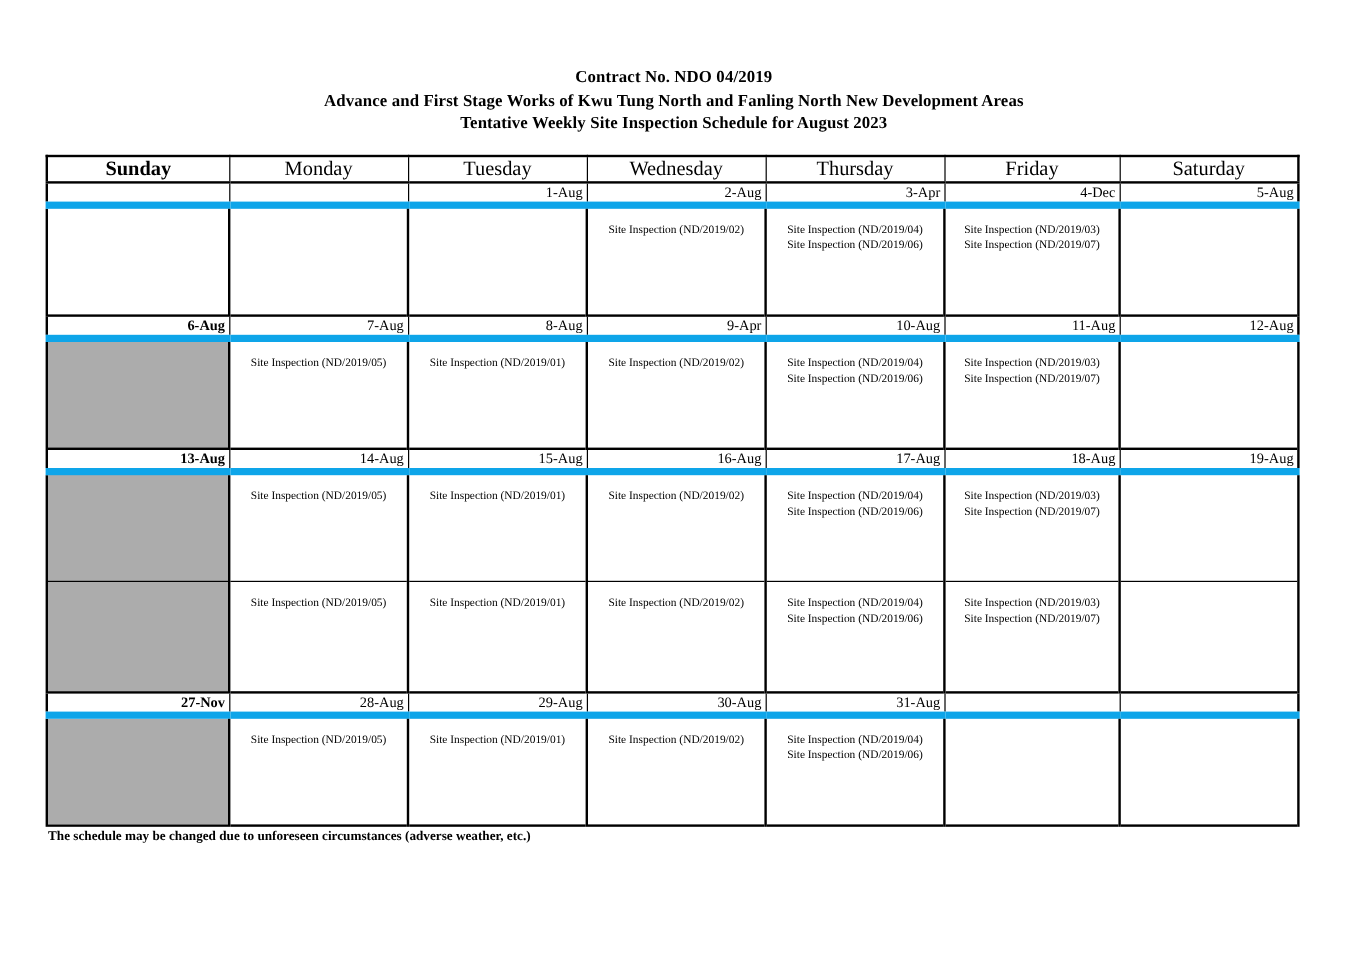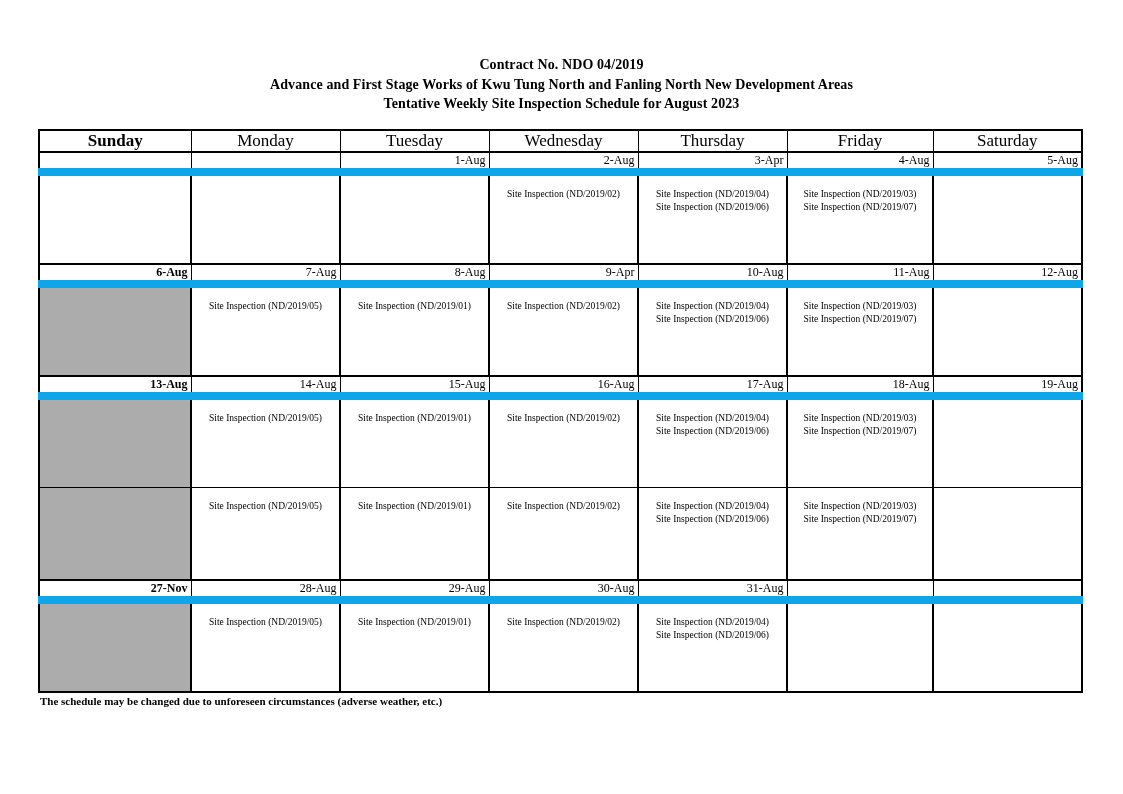--- a/index.html
+++ b/index.html
@@ -46,21 +46,21 @@
   }
   th.day-header.bold { font-weight: bold; }
 
   tr.date-row td {
     height: 16px;
     font-size: 12px;
     text-align: right;
     vertical-align: middle;
     padding-right: 3px;
     border-top: 2px solid #000;
-    border-bottom: 8px solid #0ea5e9;
+    border-bottom: 6px solid #0ea5e9;
   }
   tr.date-row td.bold { font-weight: bold; }
 
   tr.content-row td {
     height: 92px;
     vertical-align: top;
     text-align: center;
     padding-top: 12px;
     border-left: 2px solid #000;
     border-right: 2px solid #000;
@@ -107,21 +107,21 @@
           <th class="day-header">Thursday</th>
           <th class="day-header">Friday</th>
           <th class="day-header">Saturday</th>
         </tr>
         <tr class="date-row">
           <td class="bold"></td>
           <td class=""></td>
           <td class="">1-Aug</td>
           <td class="">2-Aug</td>
           <td class="">3-Apr</td>
-          <td class="">4-Aug</td>
+          <td class="">4-Dec</td>
           <td class="">5-Aug</td>
         </tr>
         <tr class="content-row">
           <td></td>
           <td></td>
           <td></td>
           <td>
             <div class="entry">Site Inspection (ND/2019/02)</div>
           </td>
           <td>

